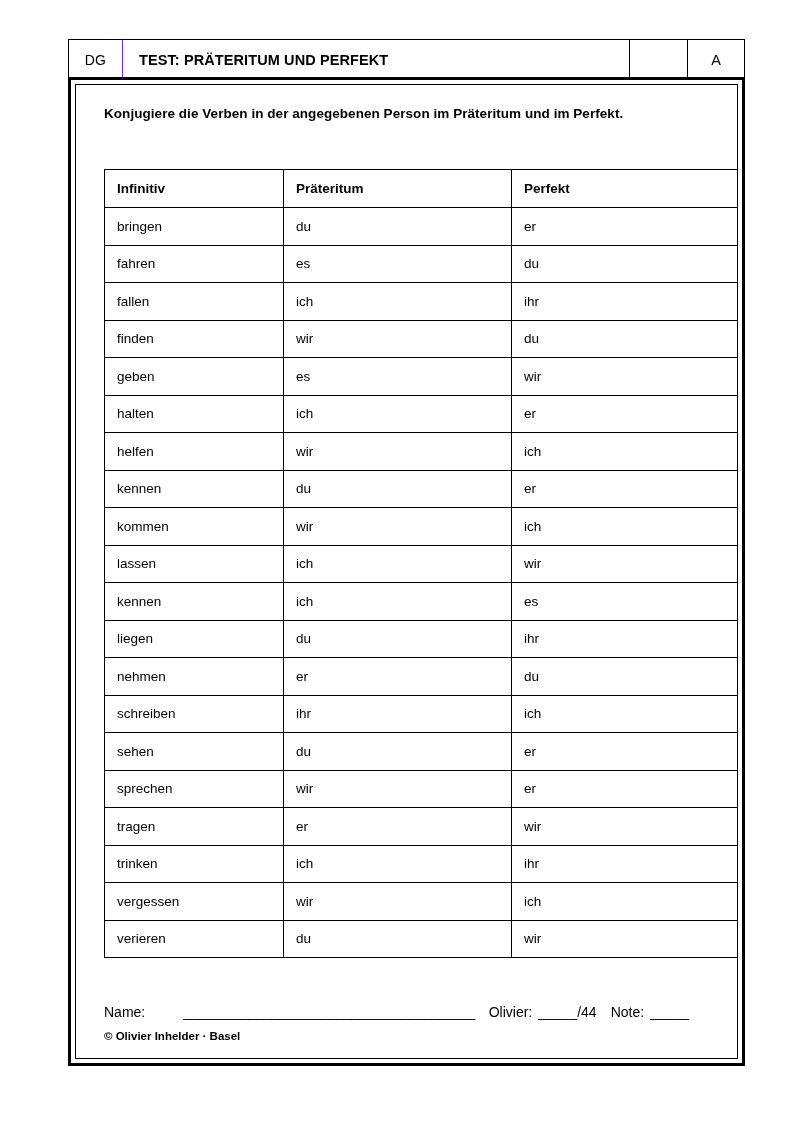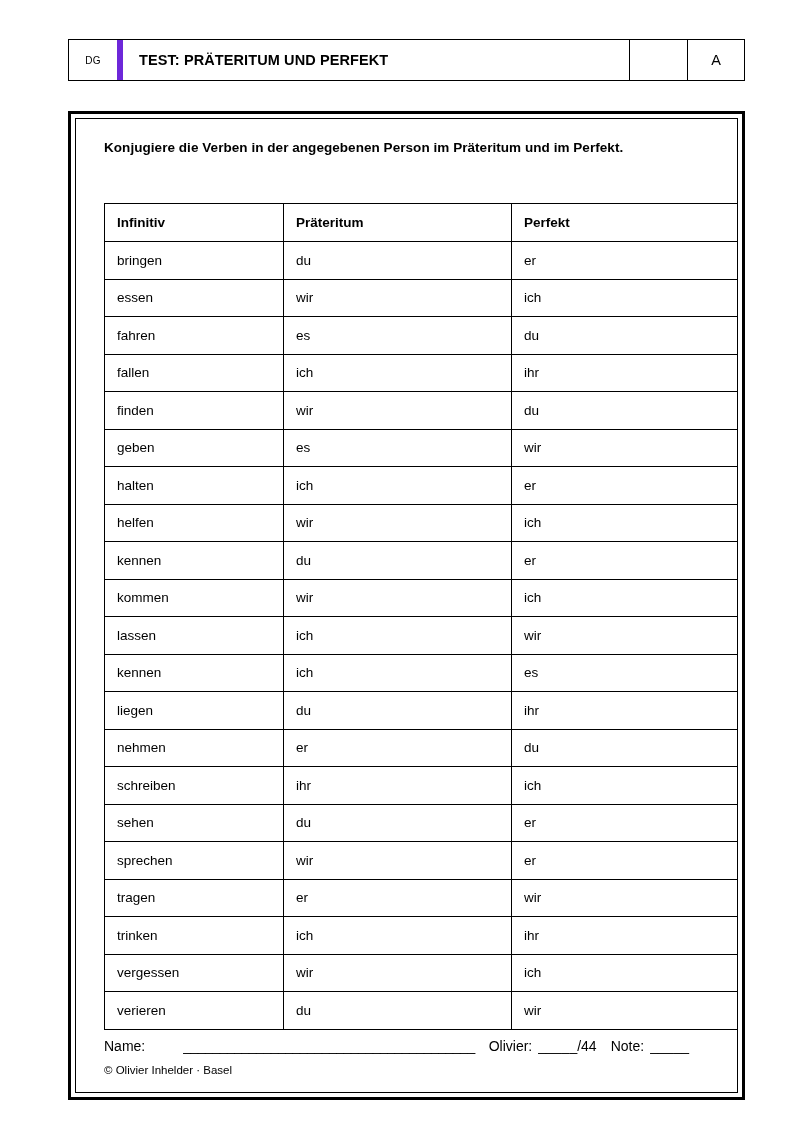--- a/index.html
+++ b/index.html
@@ -30,22 +30,22 @@
   }
   .hdr-cell {
     display: flex;
     align-items: center;
     box-sizing: border-box;
     height: 100%;
   }
   .hdr-subject {
     width: 54px;
     justify-content: center;
-    border-right: 6px solid #6d28d9;
-    font-size: 10px;
+    border-right: 1px solid #6d28d9;
+    font-size: 14px;
     letter-spacing: 0.2px;
   }
   .hdr-title {
     flex: 1;
     padding-left: 16px;
     border-right: 1px solid #000000;
     font-size: 14.5px;
     font-weight: bold;
     letter-spacing: 0.1px;
     text-align: right;
@@ -57,21 +57,21 @@
   .hdr-variant {
     width: 56px;
     justify-content: center;
     font-size: 14.5px;
   }
 
   
   .sheet-frame {
     position: absolute;
     left: 68px;
-    top: 111px;
+    top: 77px;
     width: 677px;
     height: 989px;
     border: 3px solid #000000;
     box-sizing: border-box;
     background: #ffffff;
   }
   .sheet-inner {
     position: absolute;
     left: 4px;
     top: 4px;
@@ -138,20 +138,21 @@
   }
   .gap-sm { display: inline-block; width: 14px; }
   .gap-xs { display: inline-block; width: 6px; }
 
   .copyright {
     position: absolute;
     left: 28px;
     bottom: 16px;
     font-size: 11.5px;
     white-space: nowrap;
+    font-weight: bold;
   }
 </style>
 </head>
 <body>
 
 <div class="header-strip">
   <div class="hdr-cell hdr-subject">
     <span>DG</span>
   </div>
   <div class="hdr-cell hdr-title">
@@ -181,25 +182,20 @@
           <th>Perfekt</th>
         </tr>
       </thead>
       <tbody>
         <tr>
             <td>bringen</td>
             <td>du</td>
             <td>er</td>
           </tr>
         <tr>
-            <td>essen</td>
-            <td>wir</td>
-            <td>ich</td>
-          </tr>
-        <tr>
             <td>fahren</td>
             <td>es</td>
             <td>du</td>
           </tr>
         <tr>
             <td>fallen</td>
             <td>ich</td>
             <td>ihr</td>
           </tr>
         <tr>

